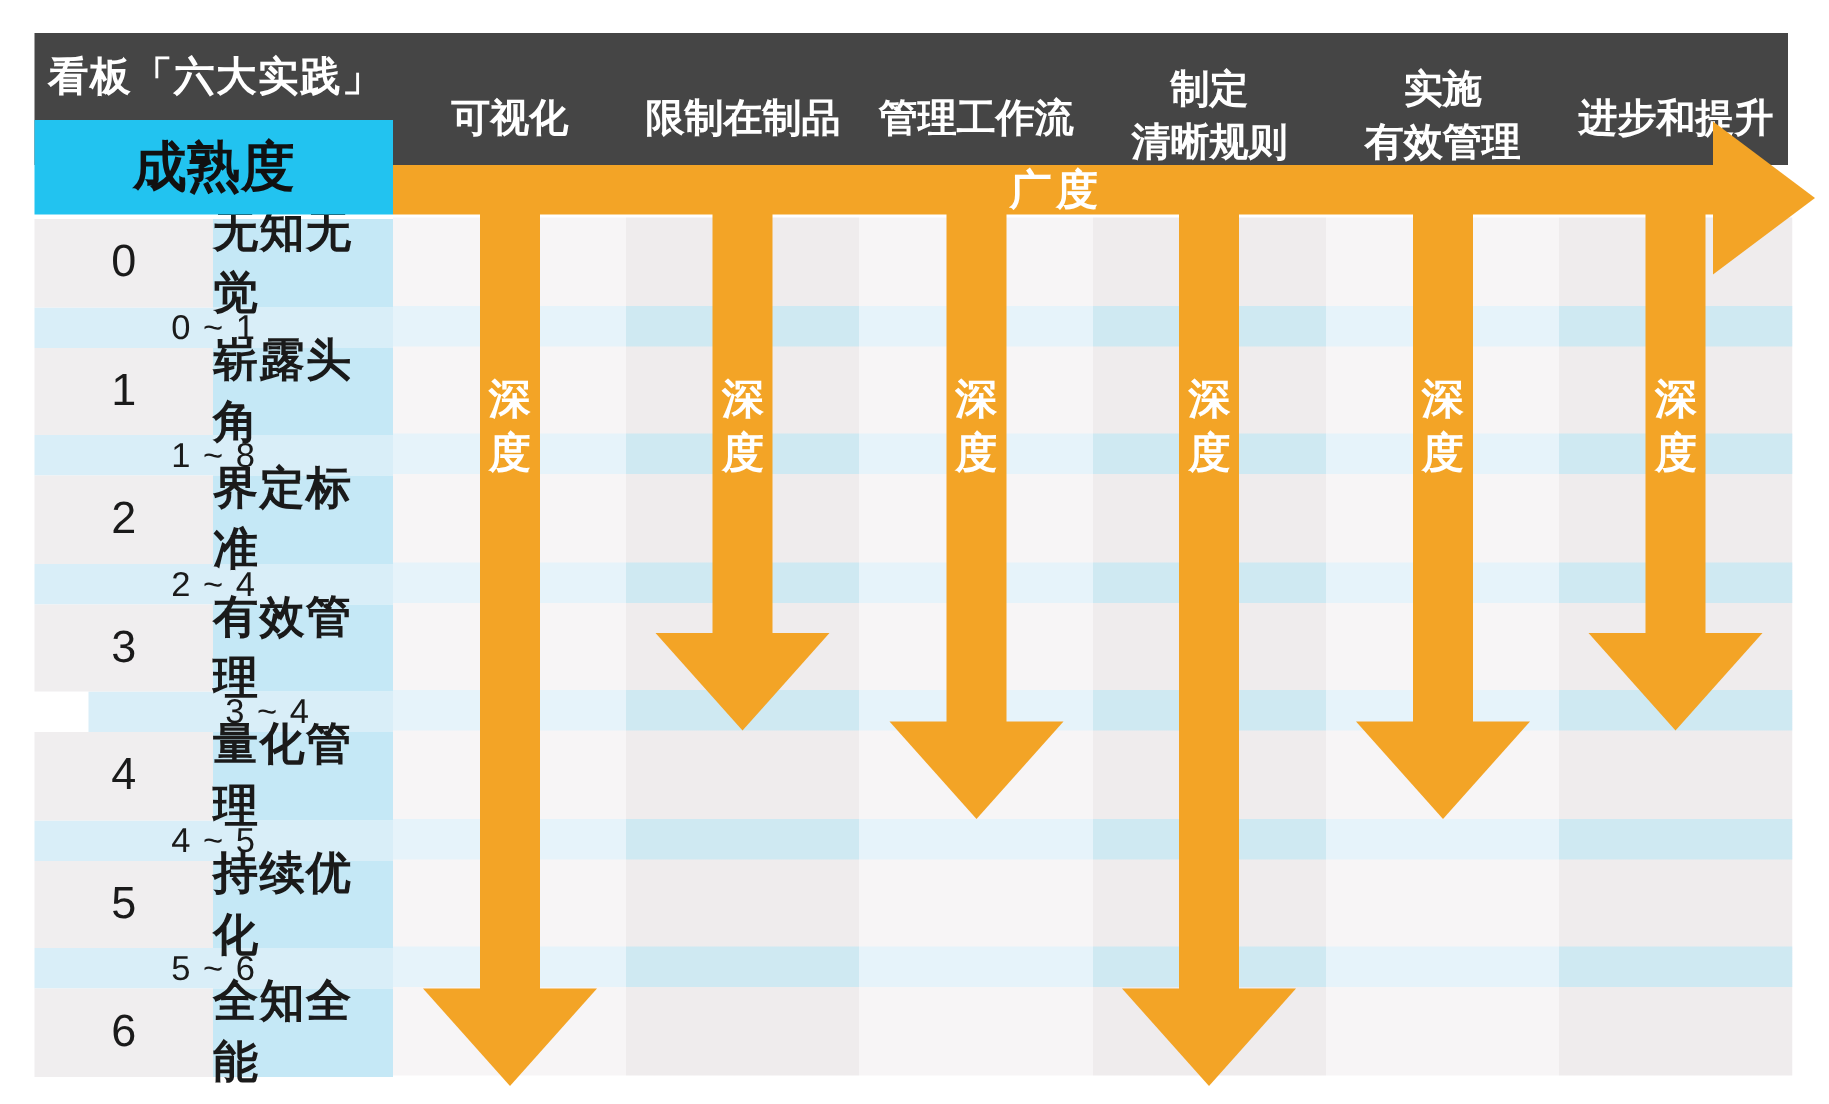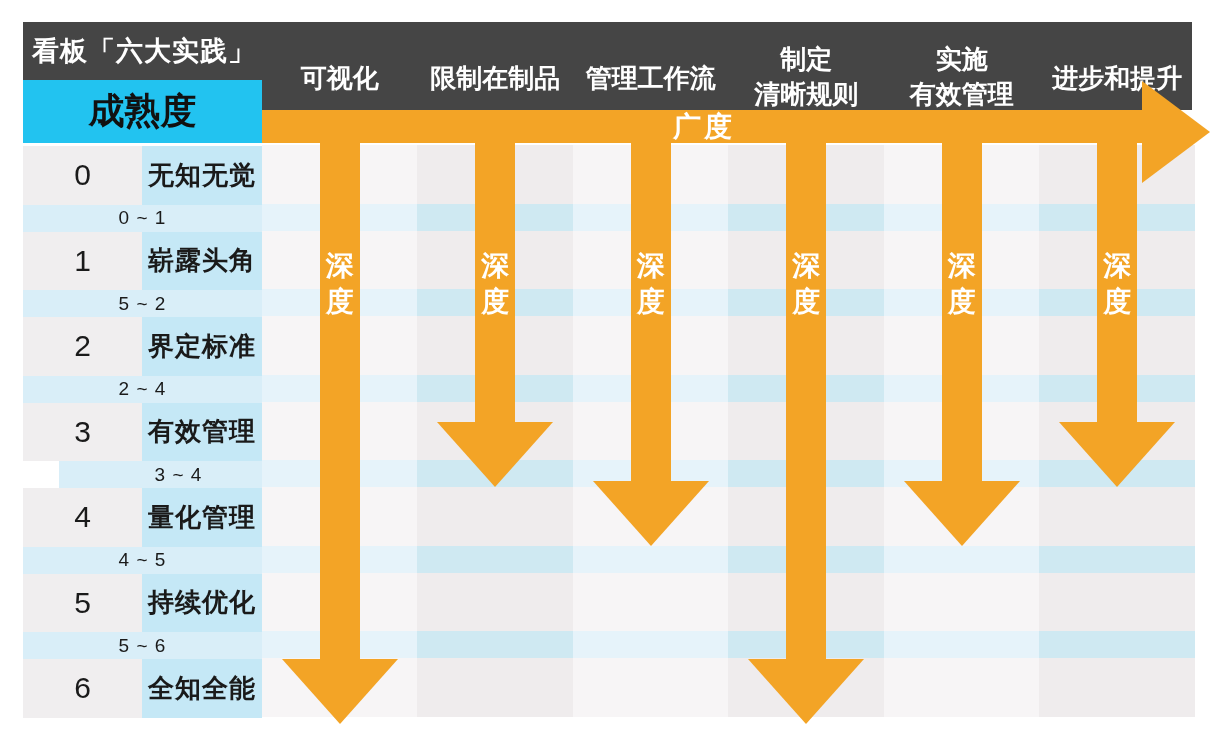--- a/index.html
+++ b/index.html
@@ -25,23 +25,23 @@
   #breadth-head{position:absolute;left:1142px;top:81px;width:0;height:0;z-index:3;
     border-top:51px solid transparent;border-bottom:51px solid transparent;border-left:68px solid var(--arrow-orange);}
   #breadth-label{position:absolute;left:262px;top:110px;width:884px;height:33px;display:flex;align-items:center;
     justify-content:center;z-index:4;color:#fff;font-size:28px;font-weight:700;letter-spacing:3px;}
   
   #left-rows{position:absolute;left:23px;top:146px;width:239px;z-index:1;}
   .row{display:flex;width:100%;}
   .row-level .cell-num{width:119px;background:var(--cell-gray);display:flex;align-items:center;justify-content:center;
     font-size:30px;font-weight:500;}
   .row-level .cell-label{width:120px;background:var(--cell-cyan);display:flex;align-items:center;justify-content:center;
-    font-size:26px;font-weight:600;letter-spacing:1px;}
+    font-size:30px;font-weight:600;letter-spacing:1px;}
   .row-trans{background:var(--transition-cyan);display:flex;align-items:center;justify-content:center;
-    font-size:19px;font-weight:500;letter-spacing:1px;}
+    font-size:23px;font-weight:500;letter-spacing:1px;}
   
   #grid-area{position:absolute;left:262px;top:145px;width:933px;height:572px;z-index:1;overflow:visible;
     background:repeating-linear-gradient(90deg,var(--stripe-light) 0 155.5px,var(--stripe-gray) 155.5px 311px);}
   .trans-band{position:absolute;left:0;width:100%;
     background:repeating-linear-gradient(90deg,var(--band-on-light) 0 155.5px,var(--band-on-gray) 155.5px 311px);}
   .depth-shaft{position:absolute;width:40px;background:var(--arrow-orange);}
   .depth-head{position:absolute;width:0;height:0;
     border-left:58px solid transparent;border-right:58px solid transparent;border-top:65px solid var(--arrow-orange);}
   .depth-label{position:absolute;top:103px;width:32px;text-align:center;color:#fff;font-size:28px;font-weight:700;
     line-height:1.3;word-break:break-all;}
@@ -75,21 +75,21 @@
   <div id="left-rows">
       <div class="row row-level" style="height: 58.5px;">
         <div class="cell-num">0</div>
         <div class="cell-label">无知无觉</div>
       </div>
       <div class="row row-trans" style="height: 27px;">0 ~ 1</div>
       <div class="row row-level" style="height: 58.5px;">
         <div class="cell-num">1</div>
         <div class="cell-label">崭露头角</div>
       </div>
-      <div class="row row-trans" style="height: 27px;">5 ~ 2</div>
+      <div class="row row-trans" style="height: 27px;">1 ~ 8</div>
       <div class="row row-level" style="height: 58.5px;">
         <div class="cell-num">2</div>
         <div class="cell-label">界定标准</div>
       </div>
       <div class="row row-trans" style="height: 27px;">2 ~ 4</div>
       <div class="row row-level" style="height: 58.5px;">
         <div class="cell-num">3</div>
         <div class="cell-label">有效管理</div>
       </div>
       <div class="row row-trans" style="height: 27px; margin-left: 36px;">3 ~ 4</div>

